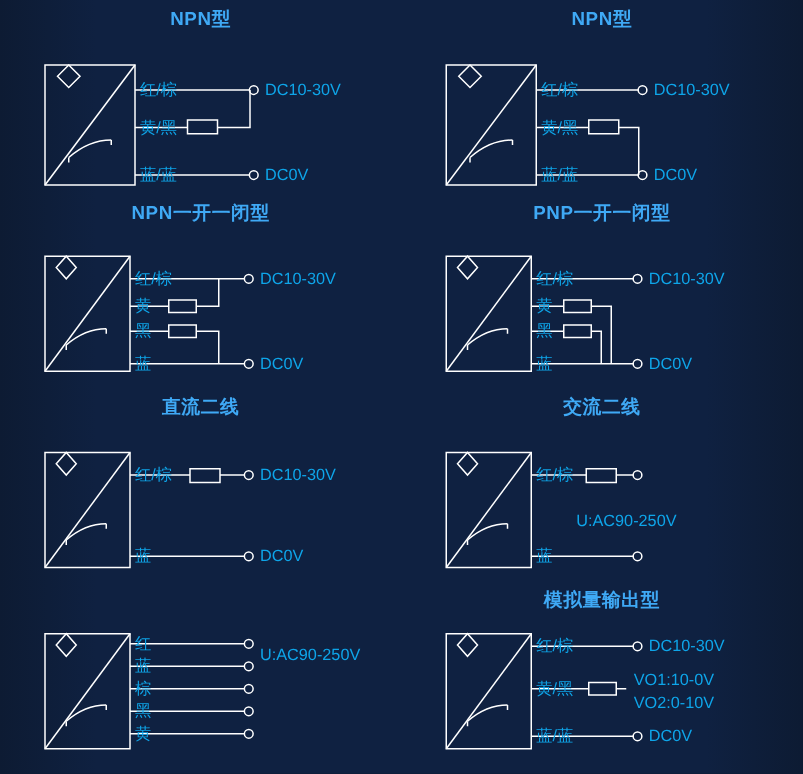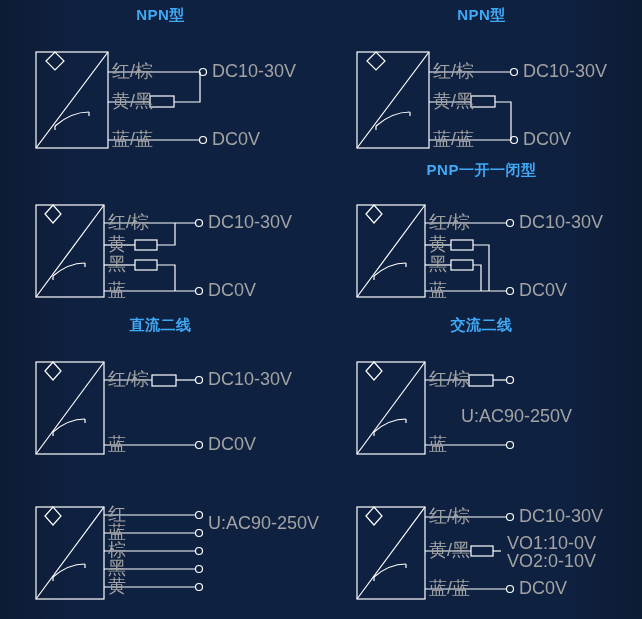--- a/index.html
+++ b/index.html
@@ -29,22 +29,22 @@
     position:absolute;top:6px;left:0;width:100%;
     text-align:center;
     color:#3fa9f5;
     font-size:15px;
     font-weight:bold;
     letter-spacing:0.5px;
   }
   .diagram{position:absolute;left:0;top:0;width:321px;height:155px;}
   .lbl{
     position:absolute;
-    font-size:18px;
-    color:#a3a3a3;
+    font-size:13px;
+    color:#0ea5e9;
     white-space:nowrap;
     line-height:13px;
   }
   svg{display:block;}
 </style>
 </head>
 <body>
 
 <div class="bg-band"></div>
 
@@ -97,20 +97,21 @@
       </g>
     </svg>
     <span class="lbl" style="left:112px;top:65px;">红/棕</span>
     <span class="lbl" style="left:112px;top:95px;">黄/黑</span>
     <span class="lbl" style="left:112px;top:133px;">蓝/蓝</span>
     <span class="lbl" style="left:202px;top:65px;">DC10-30V</span>
     <span class="lbl" style="left:202px;top:133px;">DC0V</span>
   </div>
 
   <div class="cell">
+    <div class="title">NPN一开一闭型</div>
     <svg class="diagram" width="321" height="155">
       <g stroke="#ffffff" stroke-width="1.2" fill="none">
         <rect x="36" y="50" width="68" height="92"></rect>
         <path d="M36 142 L104 50"></path>
         <path d="M45 59 l8 -9 l8 9 l-8 9 z"></path>
         <path d="M53 121 q15 -13 32 -13"></path>
         <path d="M53 121 l0 4 M85 108 l0 4"></path>
         <path d="M104 68 L196 68"></path>
         <path d="M104 90 L135 90"></path>
         <path d="M104 110 L135 110"></path>
@@ -227,20 +228,21 @@
     </svg>
     <span class="lbl" style="left:108px;top:43px;">红</span>
     <span class="lbl" style="left:108px;top:61px;">蓝</span>
     <span class="lbl" style="left:108px;top:79px;">棕</span>
     <span class="lbl" style="left:108px;top:97px;">黑</span>
     <span class="lbl" style="left:108px;top:115px;">黄</span>
     <span class="lbl" style="left:208px;top:52px;">U:AC90-250V</span>
   </div>
 
   <div class="cell">
+    <div class="title">模拟量输出型</div>
     <svg class="diagram" width="321" height="154">
       <g stroke="#ffffff" stroke-width="1.2" fill="none">
         <rect x="36" y="42" width="68" height="92"></rect>
         <path d="M36 134 L104 42"></path>
         <path d="M45 51 l8 -9 l8 9 l-8 9 z"></path>
         <path d="M53 112 q15 -13 32 -13"></path>
         <path d="M53 112 l0 4 M85 99 l0 4"></path>
         <path d="M104 52 L186 52"></path>
         <path d="M104 86 L150 86"></path>
         <path d="M104 124 L186 124"></path>

